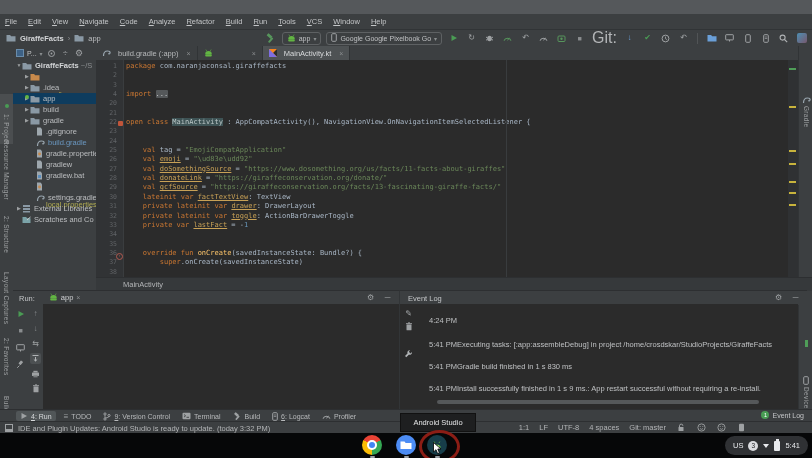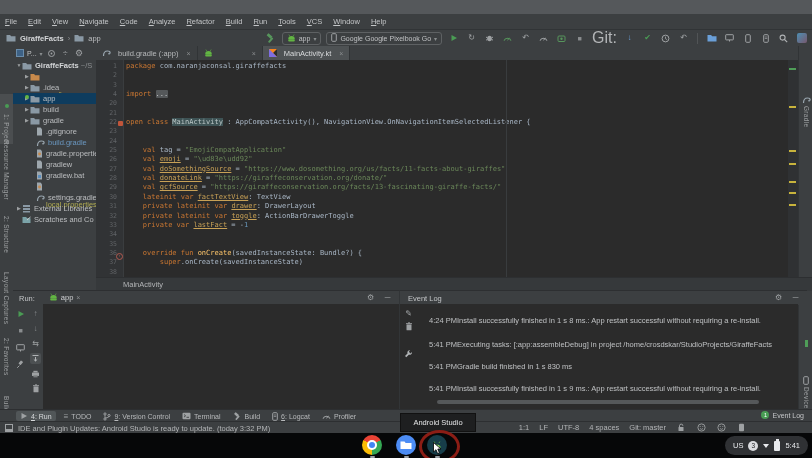--- a/index.html
+++ b/index.html
@@ -642,21 +642,20 @@
       <span class="mico abs" style="left: 3px; top: 44px; position: absolute;">
         <svg width="9" height="9" viewBox="0 0 9 9">
           <path d="M6.2 1.2a2.4 2.4 0 0 0-2.7 3.2L1 6.9l1.3 1.3 2.5-2.5a2.4 2.4 0 0 0 3.2-2.7L6.5 4.5 4.8 2.8z" fill="#b0b3b5"></path>
         </svg>
       </span>
     </div>
   <div id="evbody" class="abs">
     <div id="evscroll"></div>
   <div class="evrow" style="top: 12px;">
         <span class="evtime">4:24 PM</span>
-        <span>Install successfully finished in 1 s 8 ms.: App restart successful without requiring a re-install.</span>
       </div>
       <div class="evrow" style="top: 36px;">
         <span class="evtime">5:41 PM</span>
         <span>Executing tasks: [:app:assembleDebug] in project /home/crosdskar/StudioProjects/GiraffeFacts</span>
       </div>
       <div class="evrow" style="top: 58px;">
         <span class="evtime">5:41 PM</span>
         <span>Gradle build finished in 1 s 830 ms</span>
       </div>
       <div class="evrow" style="top: 80px;">

